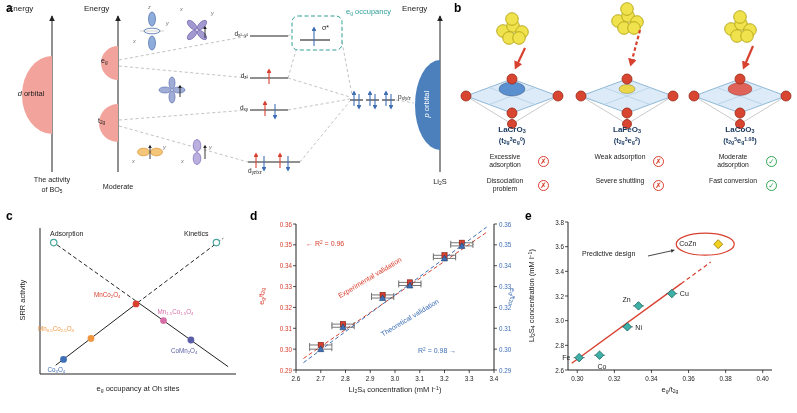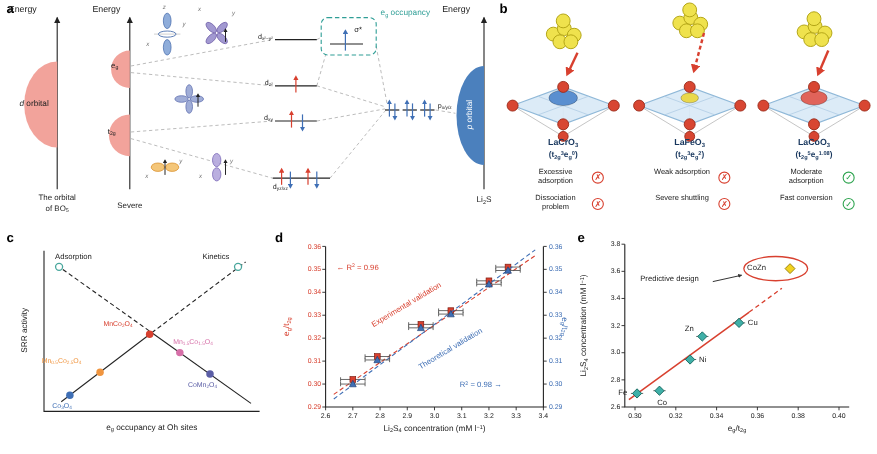--- a/index.html
+++ b/index.html
@@ -127,23 +127,23 @@
       </g>
     </svg>
 
     <div class="t panel-label" style="left:6px;top:2px">a</div>
     <div class="t" style="left:8px;top:5px;font-size:8px">Energy</div>
     <div class="t" style="left:84px;top:5px;font-size:8px">Energy</div>
     <div class="t" style="left:402px;top:5px;font-size:8px">Energy</div>
     <div class="t ctr" style="left:10px;top:90px;width:42px;font-size:7.5px"><i>d</i> orbital</div>
     <div class="t" style="left:101px;top:57px;font-size:7px">e<sub>g</sub></div>
     <div class="t" style="left:98px;top:117px;font-size:7px">t<sub>2g</sub></div>
-    <div class="t ctr" style="left:14px;top:176px;width:76px;font-size:7.2px">The orbital</div>
+    <div class="t ctr" style="left:14px;top:176px;width:76px;font-size:7.2px">The activity</div>
     <div class="t ctr" style="left:14px;top:186px;width:76px;font-size:7.2px">of BO<sub>5</sub></div>
-    <div class="t ctr" style="left:88px;top:183px;width:60px;font-size:7.2px">Severe</div>
+    <div class="t ctr" style="left:88px;top:183px;width:60px;font-size:7.2px">Moderate</div>
     <div class="t" style="left:214px;top:30px;width:34px;text-align:right;font-size:6.5px">d<sub>x²−y²</sub></div>
     <div class="t" style="left:222px;top:72px;width:26px;text-align:right;font-size:6.5px">d<sub>z²</sub></div>
     <div class="t" style="left:222px;top:104px;width:26px;text-align:right;font-size:6.5px">d<sub>xy</sub></div>
     <div class="t" style="left:248px;top:167px;font-size:6.5px">d<sub>yz/xz</sub></div>
     <div class="t" style="left:322px;top:24px;font-size:7px">σ*</div>
     <div class="t" style="left:346px;top:8px;font-size:7.5px;color:#2f9e96">e<sub>g</sub> occupancy</div>
     <div class="t" style="left:398px;top:93px;font-size:6.5px">p<sub>x/y/z</sub></div>
     <div class="t ctr" style="left:405px;top:100px;width:44px;font-size:7.5px;color:#fff;transform:rotate(-90deg)"><i>p</i> orbital</div>
     <div class="t ctr" style="left:415px;top:178px;width:50px;font-size:7.5px">Li<sub>2</sub>S</div>
     <span class="t ax" style="left:148px;top:4px">z</span>

